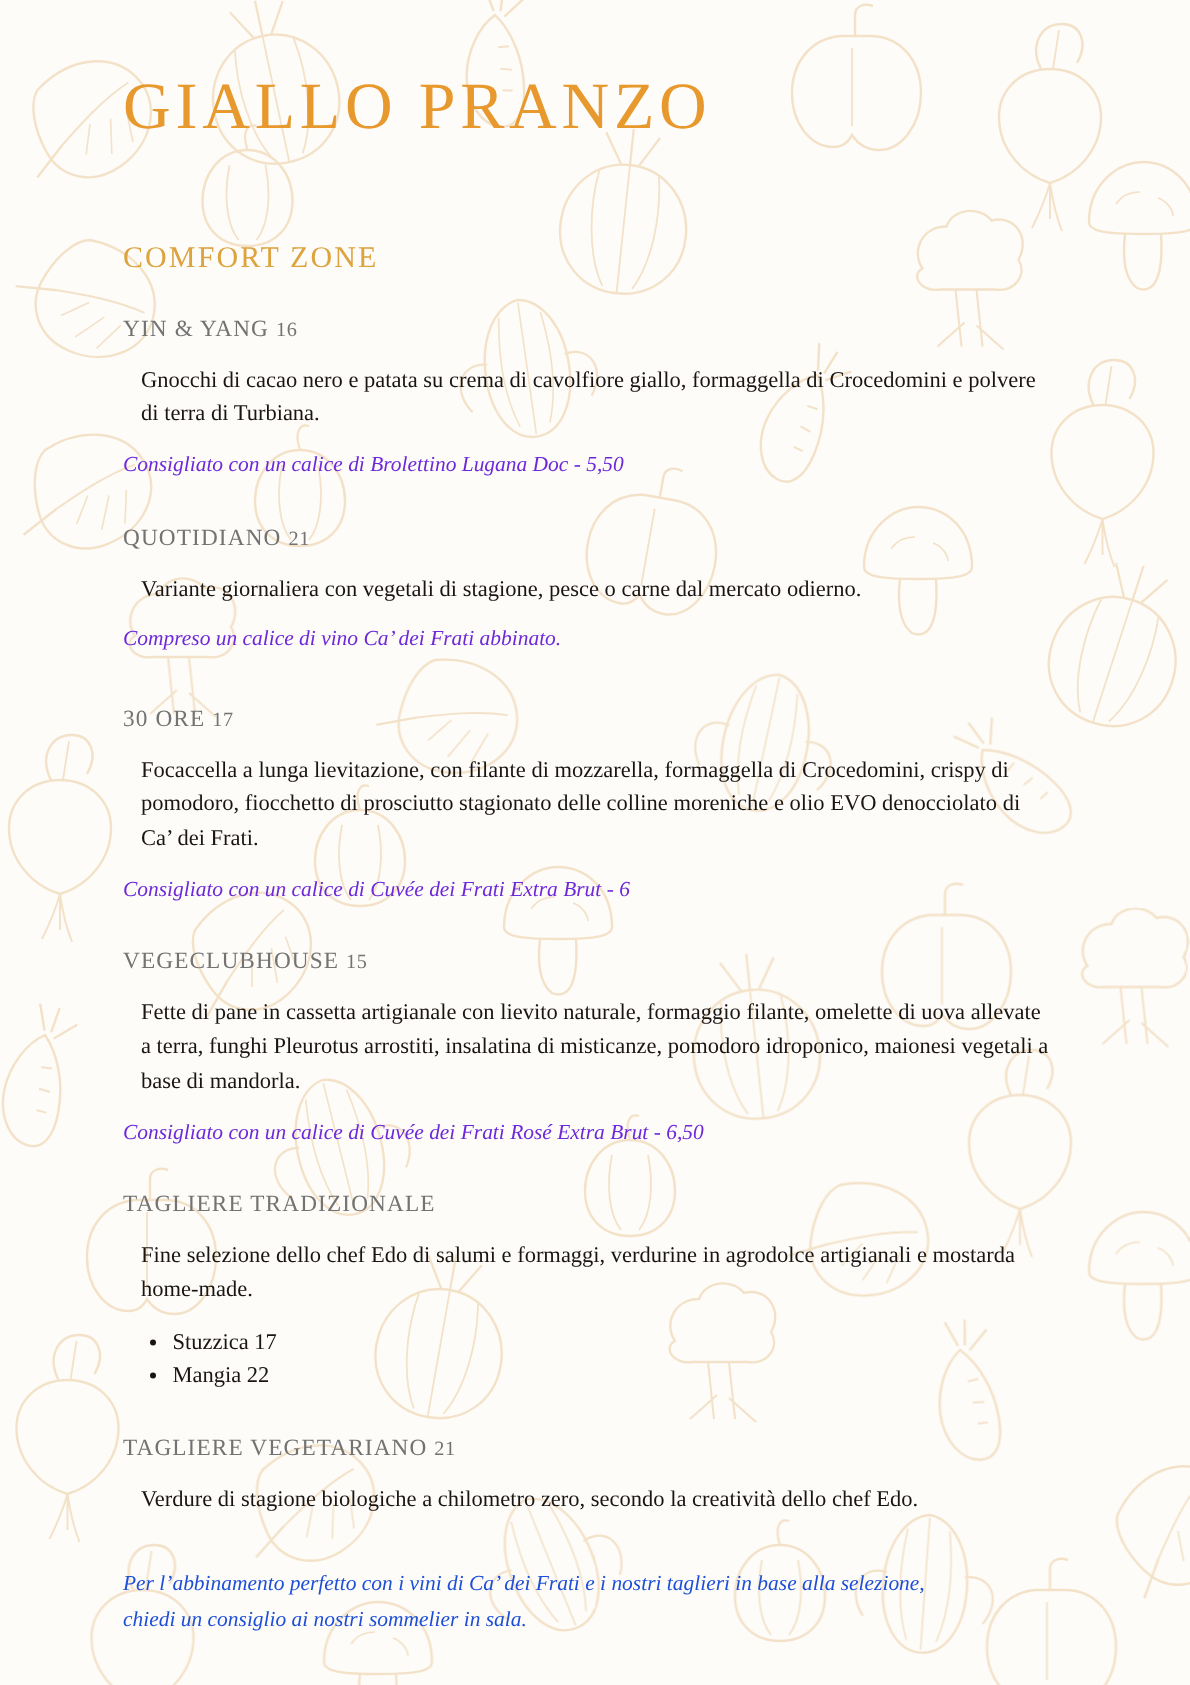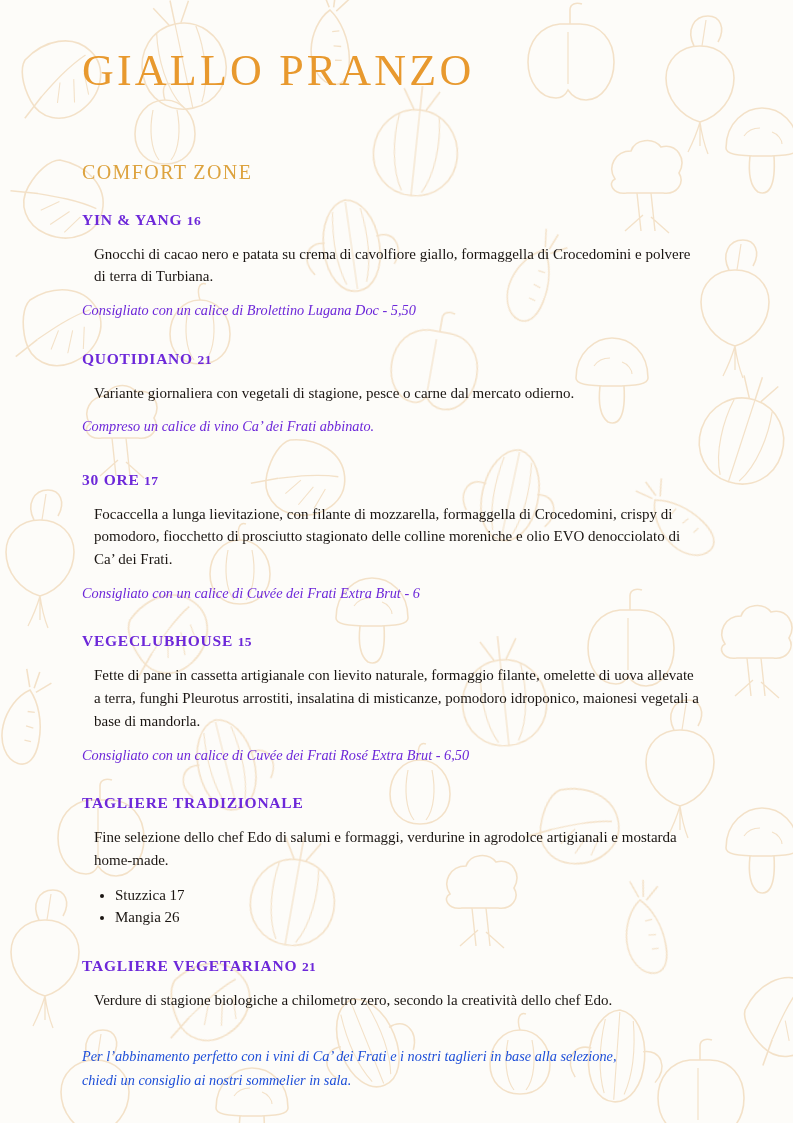--- a/index.html
+++ b/index.html
@@ -53,22 +53,22 @@
     margin: 11px 0 26px 0;
   }
 
   .item {
     margin-bottom: 27px;
   }
 
   .item-title {
     font-size: 15.5px;
     letter-spacing: 0.75px;
-    font-weight: 700;
-    color: #6d28d9;
+    font-weight: 400;
+    color: #737373;
     margin: 0 0 3px 0;
     line-height: 1.35;
   }
   .item-price {
     font-size: 13.5px;
     letter-spacing: 0.4px;
   }
 
   .item-desc {
     font-size: 15px;
@@ -268,21 +268,21 @@
   </div>
 
   <div class="item">
     <p class="item-title">
       <span>TAGLIERE TRADIZIONALE</span>
       <span class="item-price"></span>
     </p>
     <p class="item-desc">Fine selezione dello chef Edo di salumi e formaggi, verdurine in agrodolce artigianali e mostarda home-made.</p>
     <ul class="item-options">
       <li>Stuzzica 17</li>
-      <li>Mangia 26</li>
+      <li>Mangia 22</li>
     </ul>
   </div>
 
   <div class="item">
     <p class="item-title">
       <span>TAGLIERE VEGETARIANO</span>
       <span class="item-price">21</span>
     </p>
     <p class="item-desc">Verdure di stagione biologiche a chilometro zero, secondo la creatività dello chef Edo.</p>
   </div>

